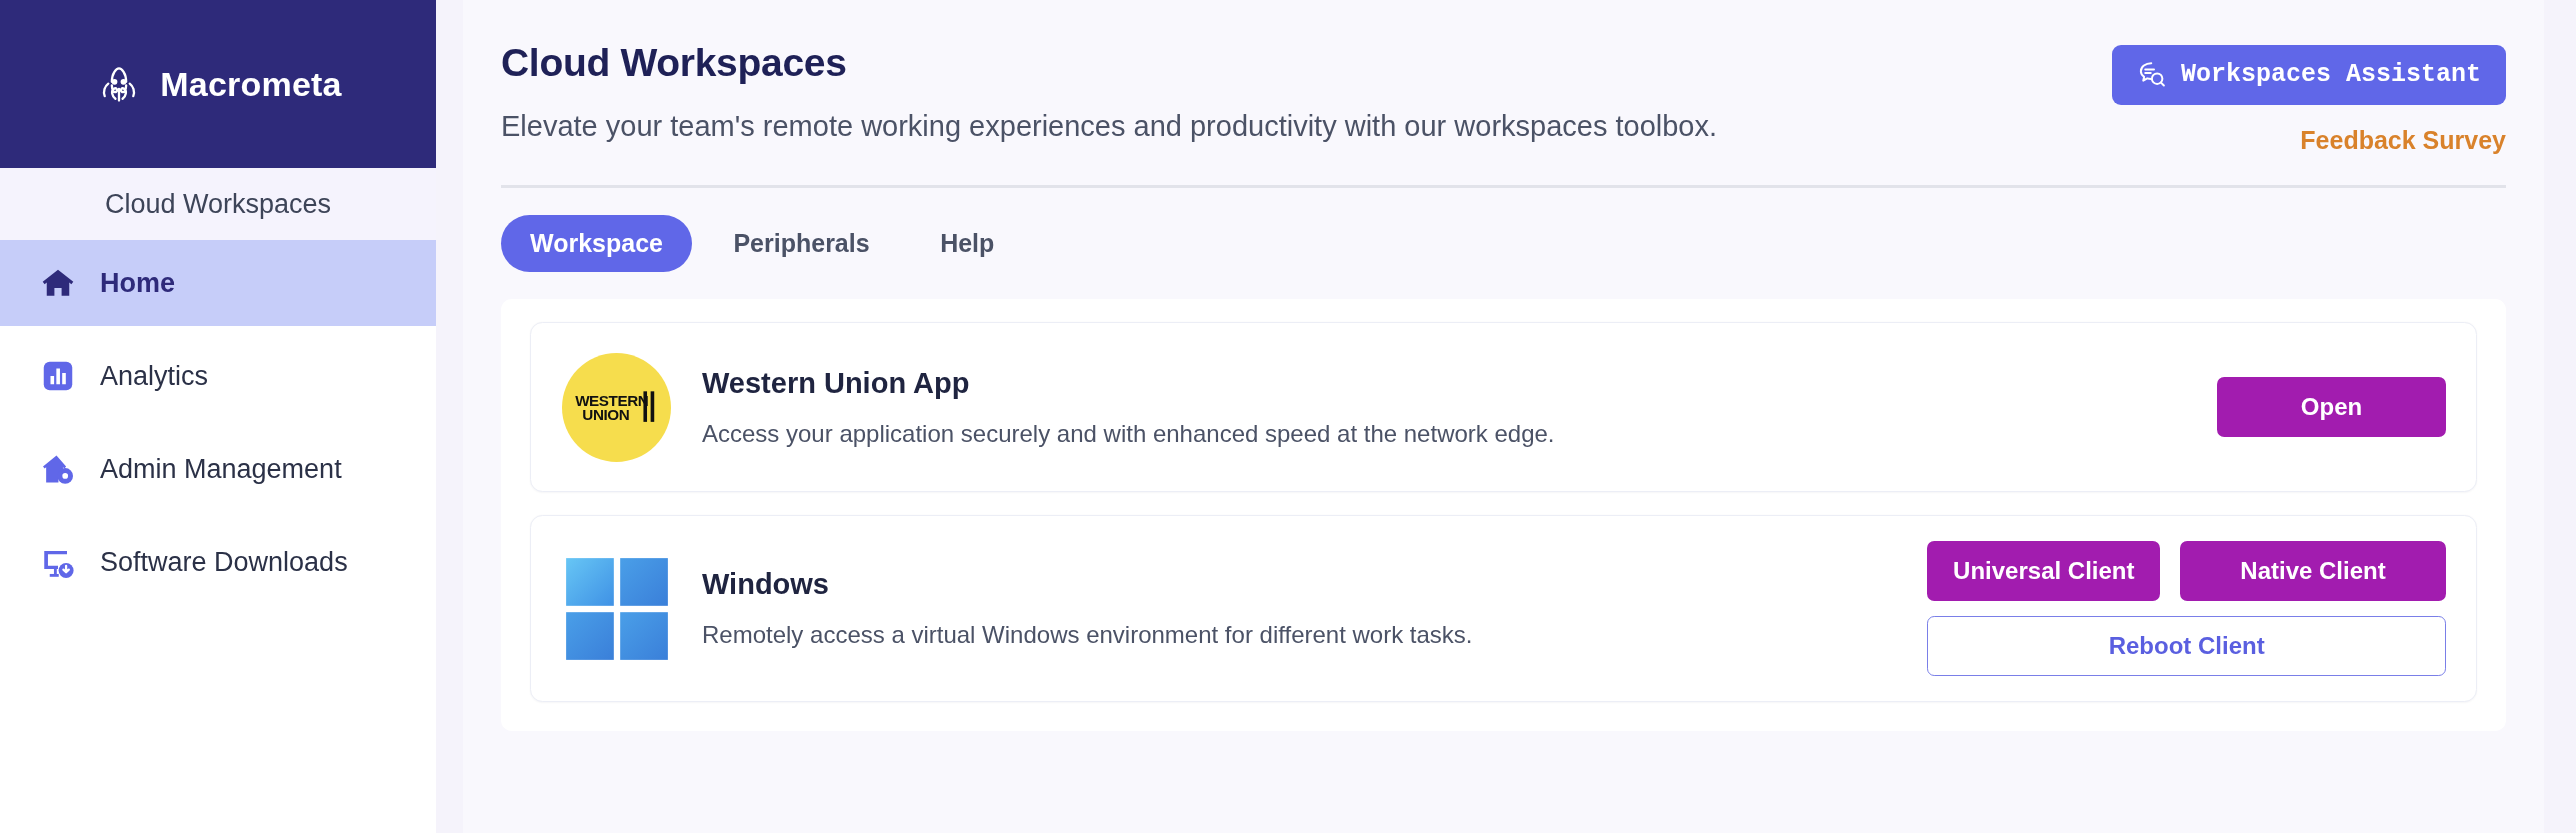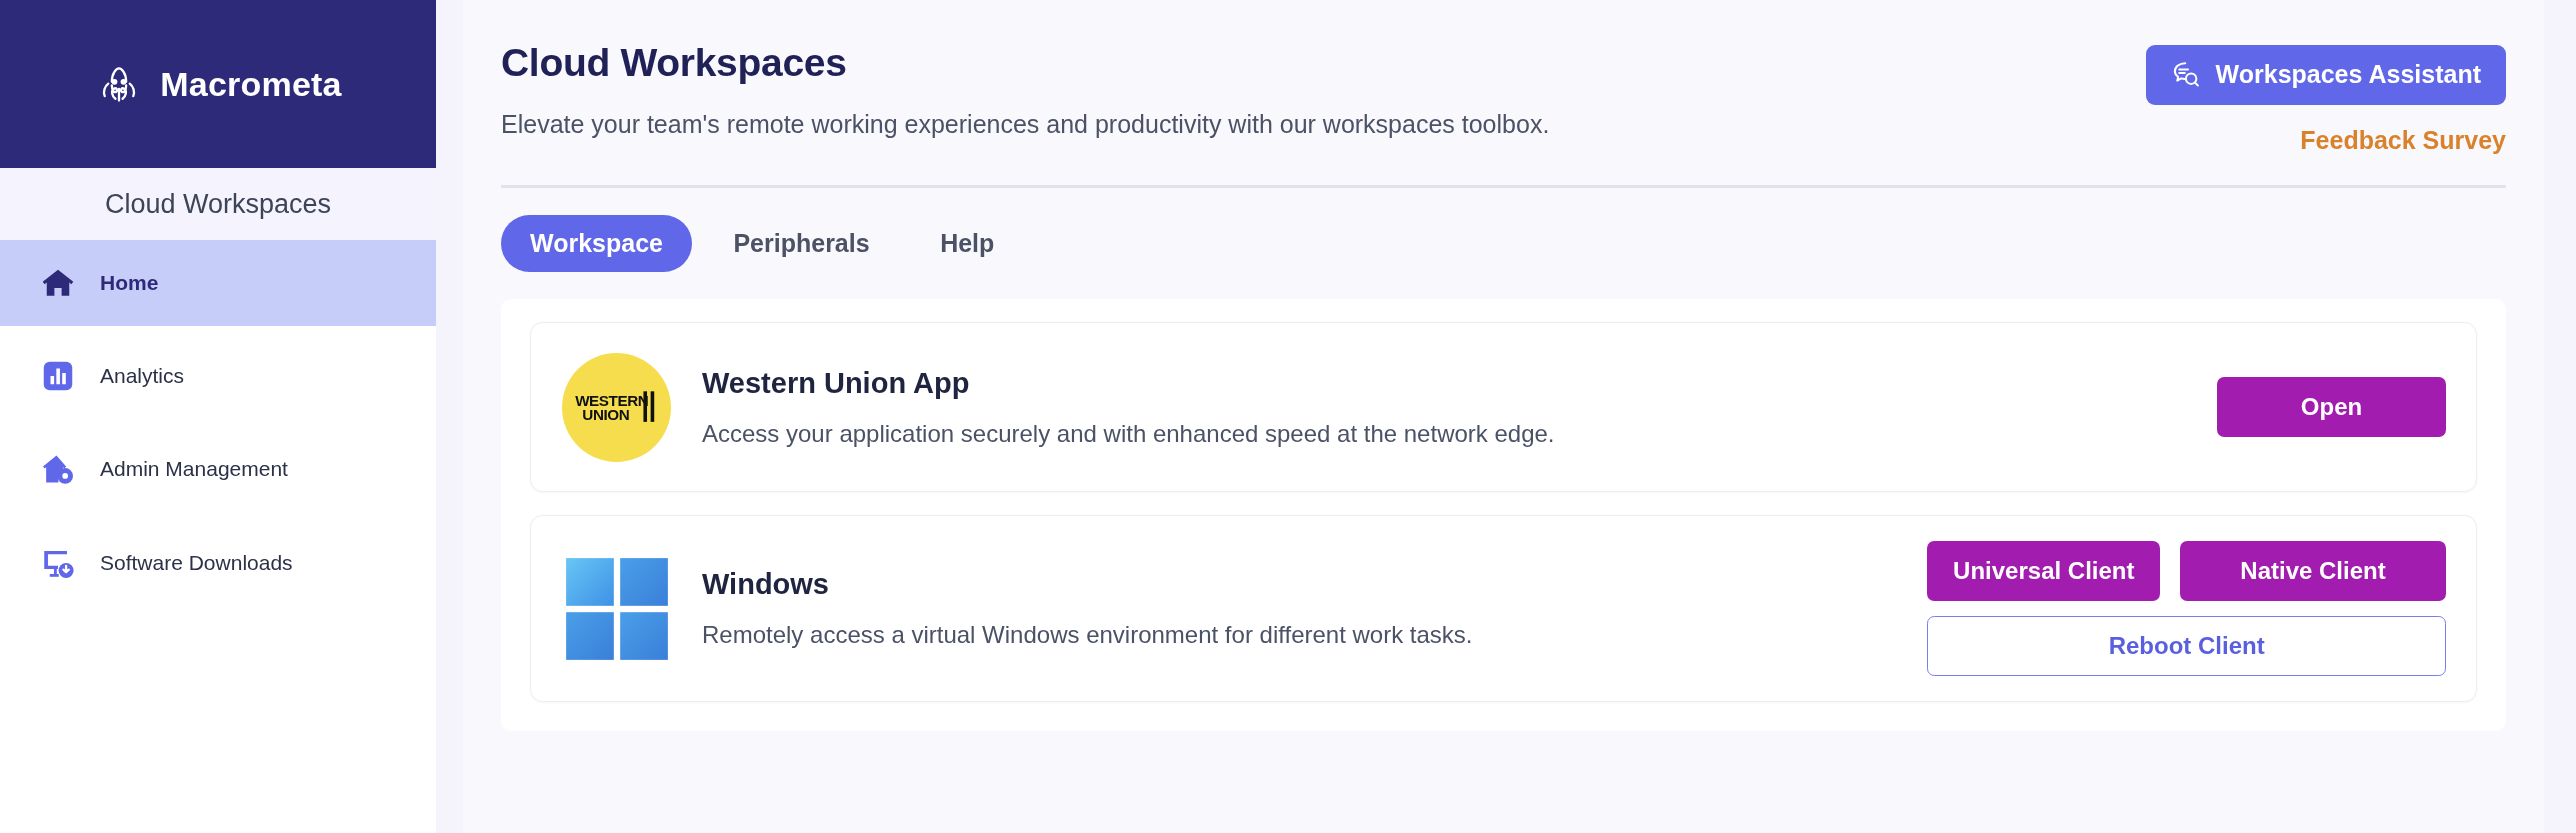--- a/index.html
+++ b/index.html
@@ -38,21 +38,21 @@
     color: #3d4458;
     font-size: 27px;
   }
   .nav { padding-top: 0; }
   .nav-item {
     display: flex; align-items: center;
     gap: 23px;
     height: 86px;
     padding-left: 38px;
     color: #2b3147;
-    font-size: 21px;
+    font-size: 27px;
     cursor: pointer;
   }
   .nav-item + .nav-item { margin-top: 7.2px; }
   .nav-item.active {
     background: #c6cdf9;
     color: #2e2a7a;
     font-weight: 700;
   }
   .nav-icon { width: 39px; height: 39px; display: flex; align-items: center; justify-content: center; flex: 0 0 39px; }
   .nav-icon svg { width: 36px; height: 36px; display: block; }
@@ -74,34 +74,34 @@
 
   .head-row { display: flex; justify-content: space-between; align-items: flex-start; padding-top: 41px; }
   .page-title {
     font-size: 39px;
     font-weight: 700;
     color: #1f2157;
     letter-spacing: -0.3px;
   }
   .page-subtitle {
     margin-top: 25px;
-    font-size: 25px;
+    font-size: 29px;
     color: #4b5266;
   }
   .head-right { display: flex; flex-direction: column; align-items: flex-end; padding-top: 3.6px; }
   .assistant-btn {
     display: inline-flex; align-items: center; gap: 14.3px;
     background: #6067e8;
     color: #ffffff;
     border: none;
     border-radius: 9px;
     padding: 15px 25px;
     font-size: 25px;
     font-weight: 700;
-    font-family: Liberation Sans, sans-serif;
+    font-family: Liberation Mono, monospace;
     cursor: pointer;
     white-space: nowrap;
   }
   .assistant-btn svg { width: 30px; height: 30px; display: block; }
   .feedback-link {
     margin-top: 21.5px;
     color: #d9822b;
     font-size: 25px;
     font-weight: 700;
     text-decoration: none;

